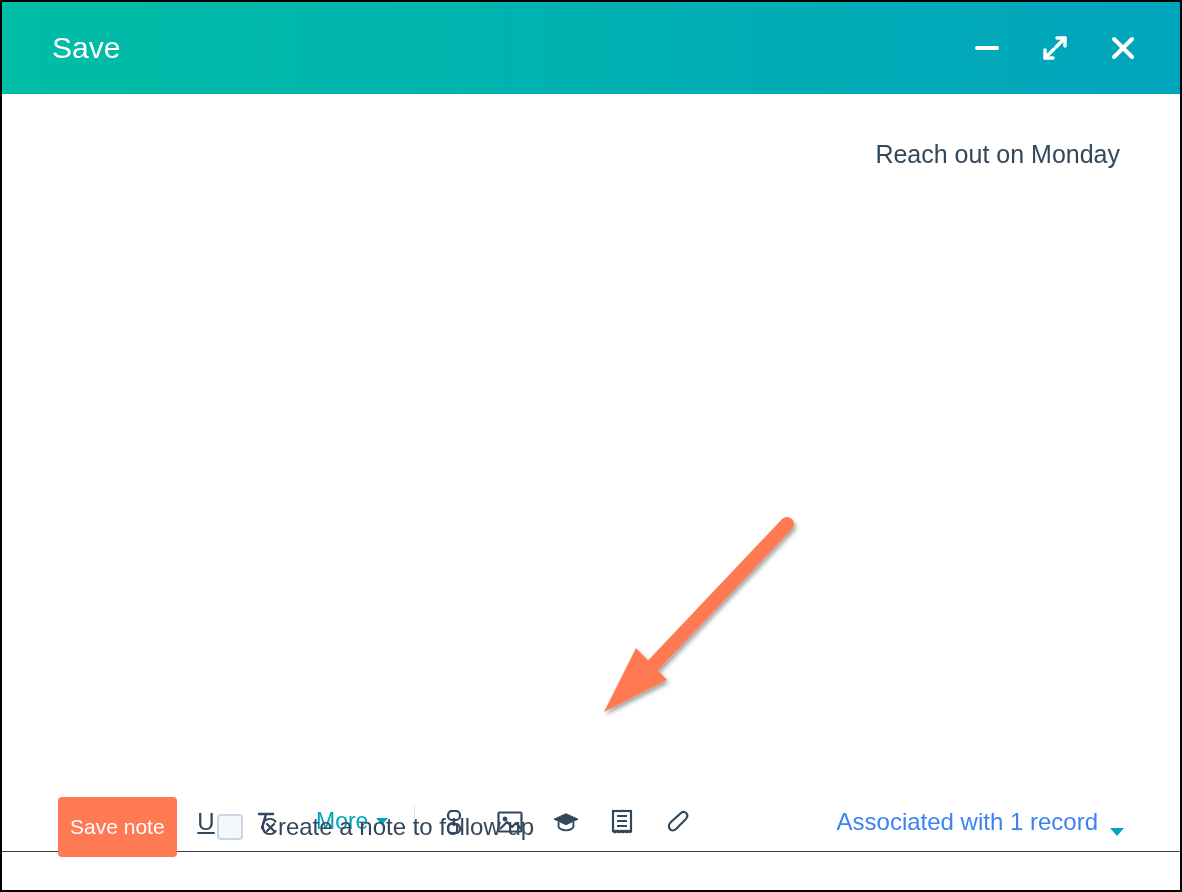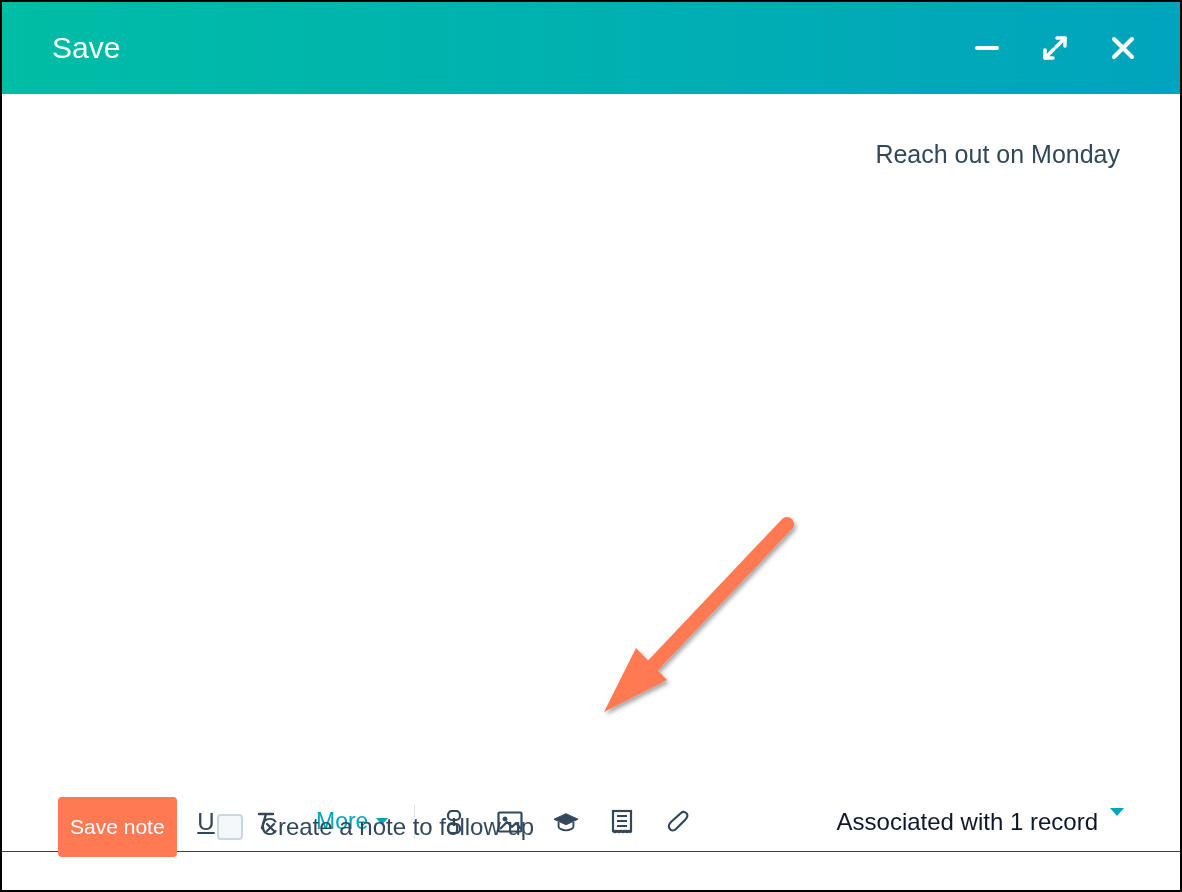--- a/index.html
+++ b/index.html
@@ -55,21 +55,21 @@
   .fmt-btn { font-size: 24px; color:#33475b; cursor:pointer; display:flex; align-items:center; justify-content:center; width:28px; }
   .bold-b { font-weight: 800; font-family: Georgia, serif; font-size:26px; }
   .italic-i { font-style: italic; font-family: Georgia, serif; font-size:26px; }
   .underline-u { text-decoration: underline; font-family: Arial; font-size:24px; }
   .more-btn { color:#00a4bd; font-size:23px; display:flex; align-items:center; gap:8px; cursor:pointer; margin-left: 4px;}
   .more-caret { width:0;height:0;border-left:6px solid transparent;border-right:6px solid transparent;border-top:7px solid #00a4bd; }
   .vdiv { width:1px; height:34px; background:#dfe3eb; margin: 0 26px; }
   .insert-group { display:flex; align-items:center; gap: 30px; }
   .ins-btn { width:26px; height:26px; display:flex; align-items:center; justify-content:center; cursor:pointer; }
   .ins-btn svg { stroke:#33475b; }
-  .assoc { margin-left:auto; color:#0f172a; font-size:24px; display:flex; align-items:flex-start; gap:12px; cursor:pointer; }
+  .assoc { margin-left:auto; color:#3b82f6; font-size:24px; display:flex; align-items:flex-end; gap:12px; cursor:pointer; }
   .assoc-caret { width:0;height:0;border-left:7px solid transparent;border-right:7px solid transparent;border-top:8px solid #00a4bd; }
 
   
   .footer {
     position: absolute;
     left:0; right:0; bottom:0;
     height: 126px;
     display:flex;
     align-items:center;
     padding: 0 56px;

